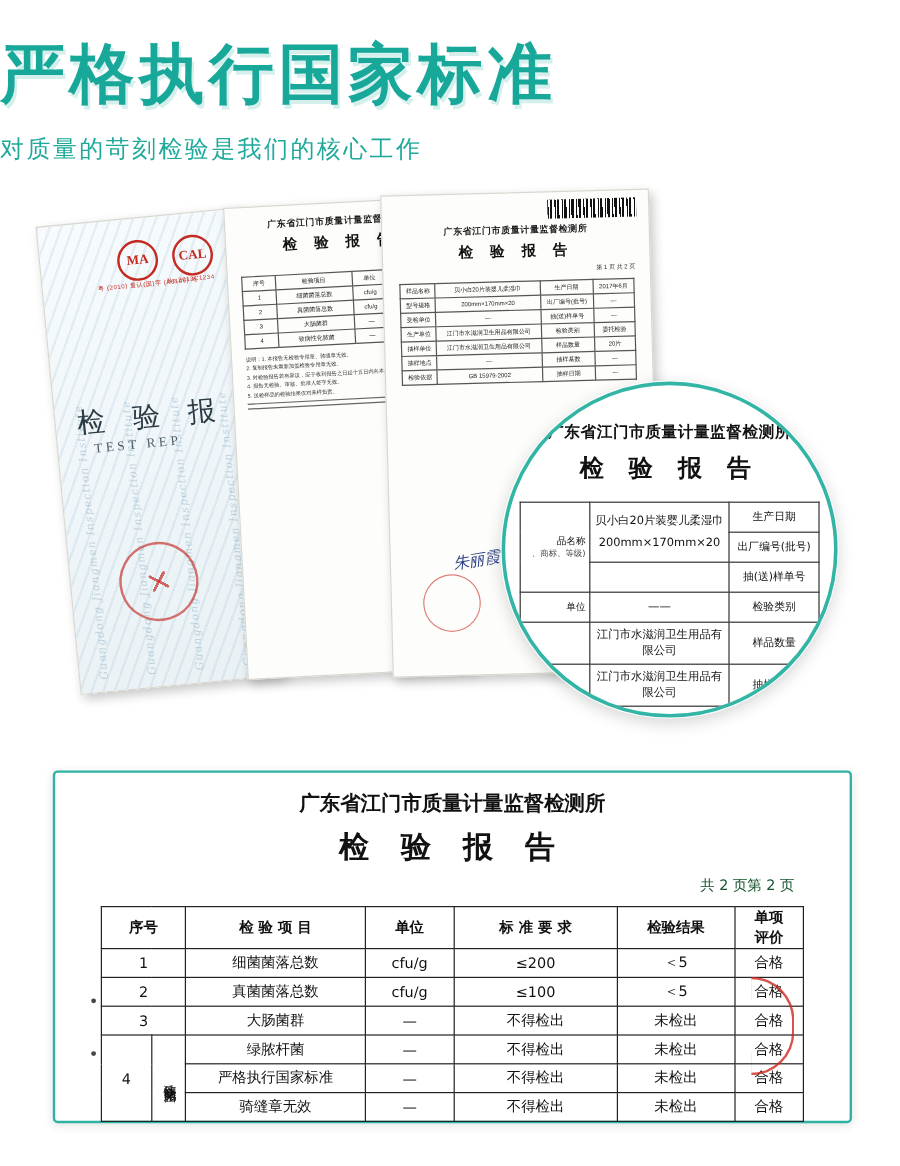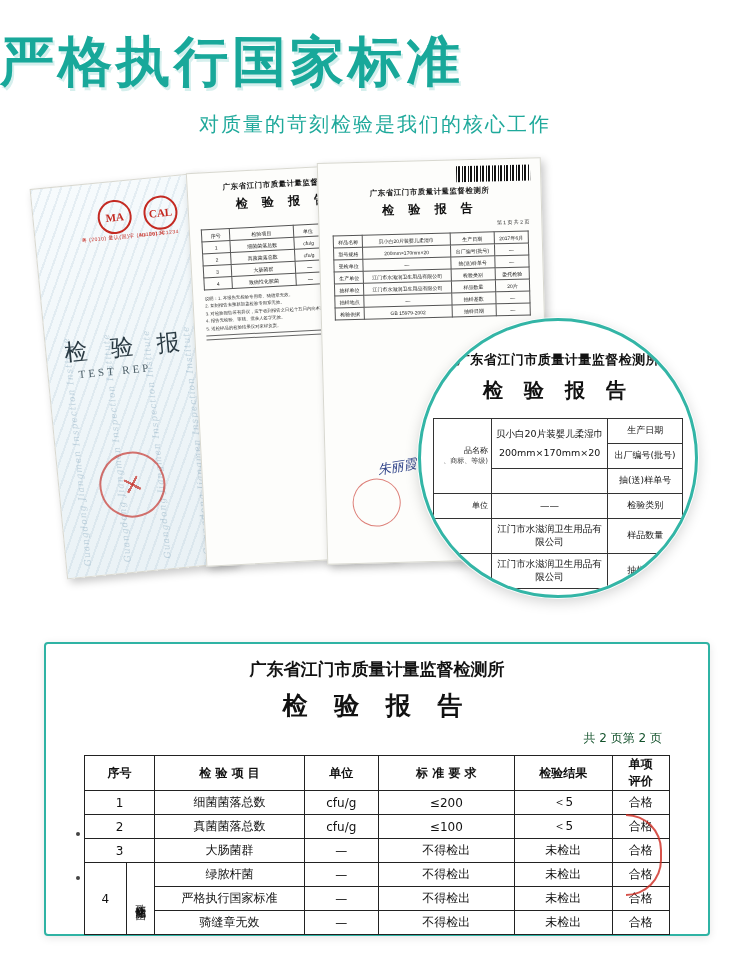--- a/index.html
+++ b/index.html
@@ -26,21 +26,20 @@
     font-weight: bold;
     font-size: 54px;
     letter-spacing: 4px;
     color: #18a89a;
     margin: 0;
     padding-top: 30px;
     line-height: 1.2;
     text-shadow: 2px 3px 0 rgba(24,168,154,0.18);
   }
   .subhead {
-    text-align: center;
     font-size: 20px;
     color: #1fa99b;
     letter-spacing: 2px;
     margin: 16px 0 0 0;
     font-family: "DejaVu Sans", sans-serif;
   }
 
   
   .collage {
     position: relative;

